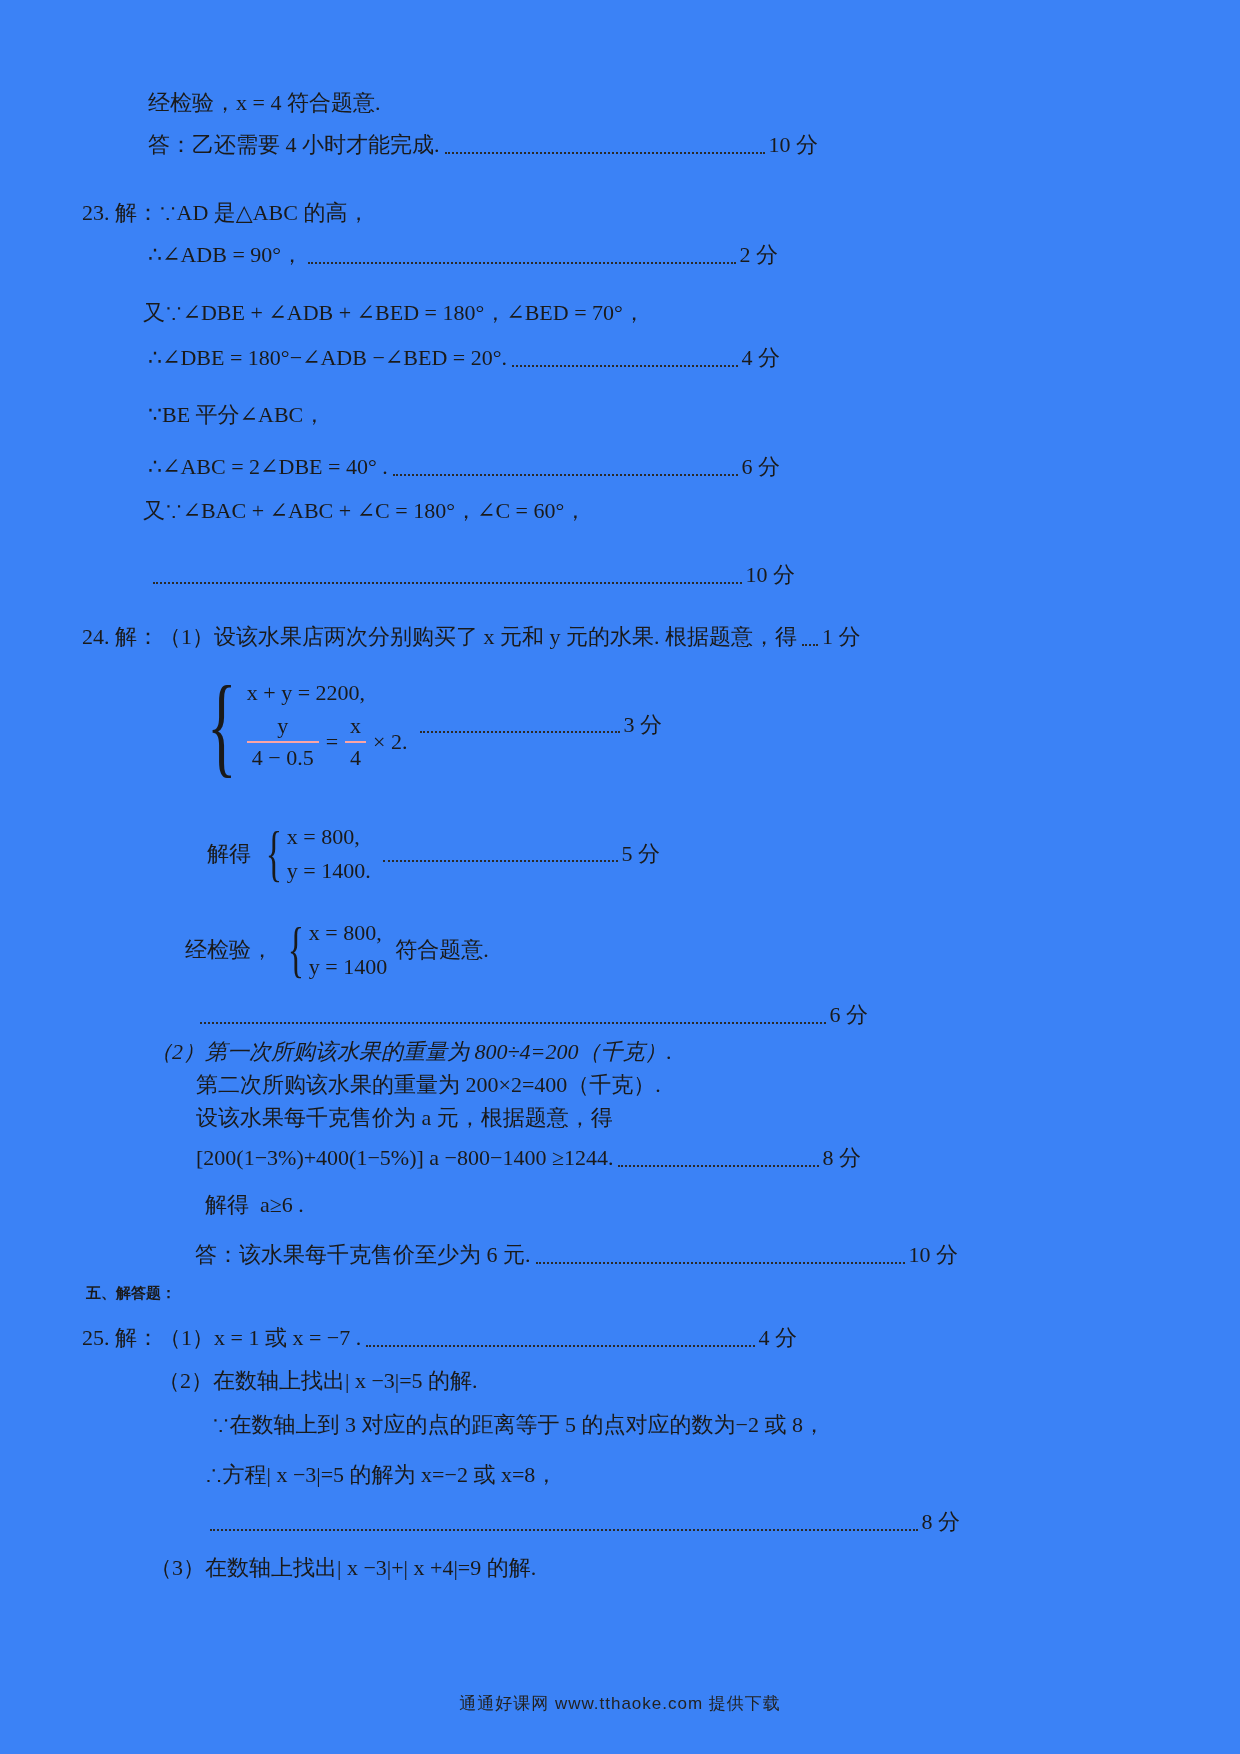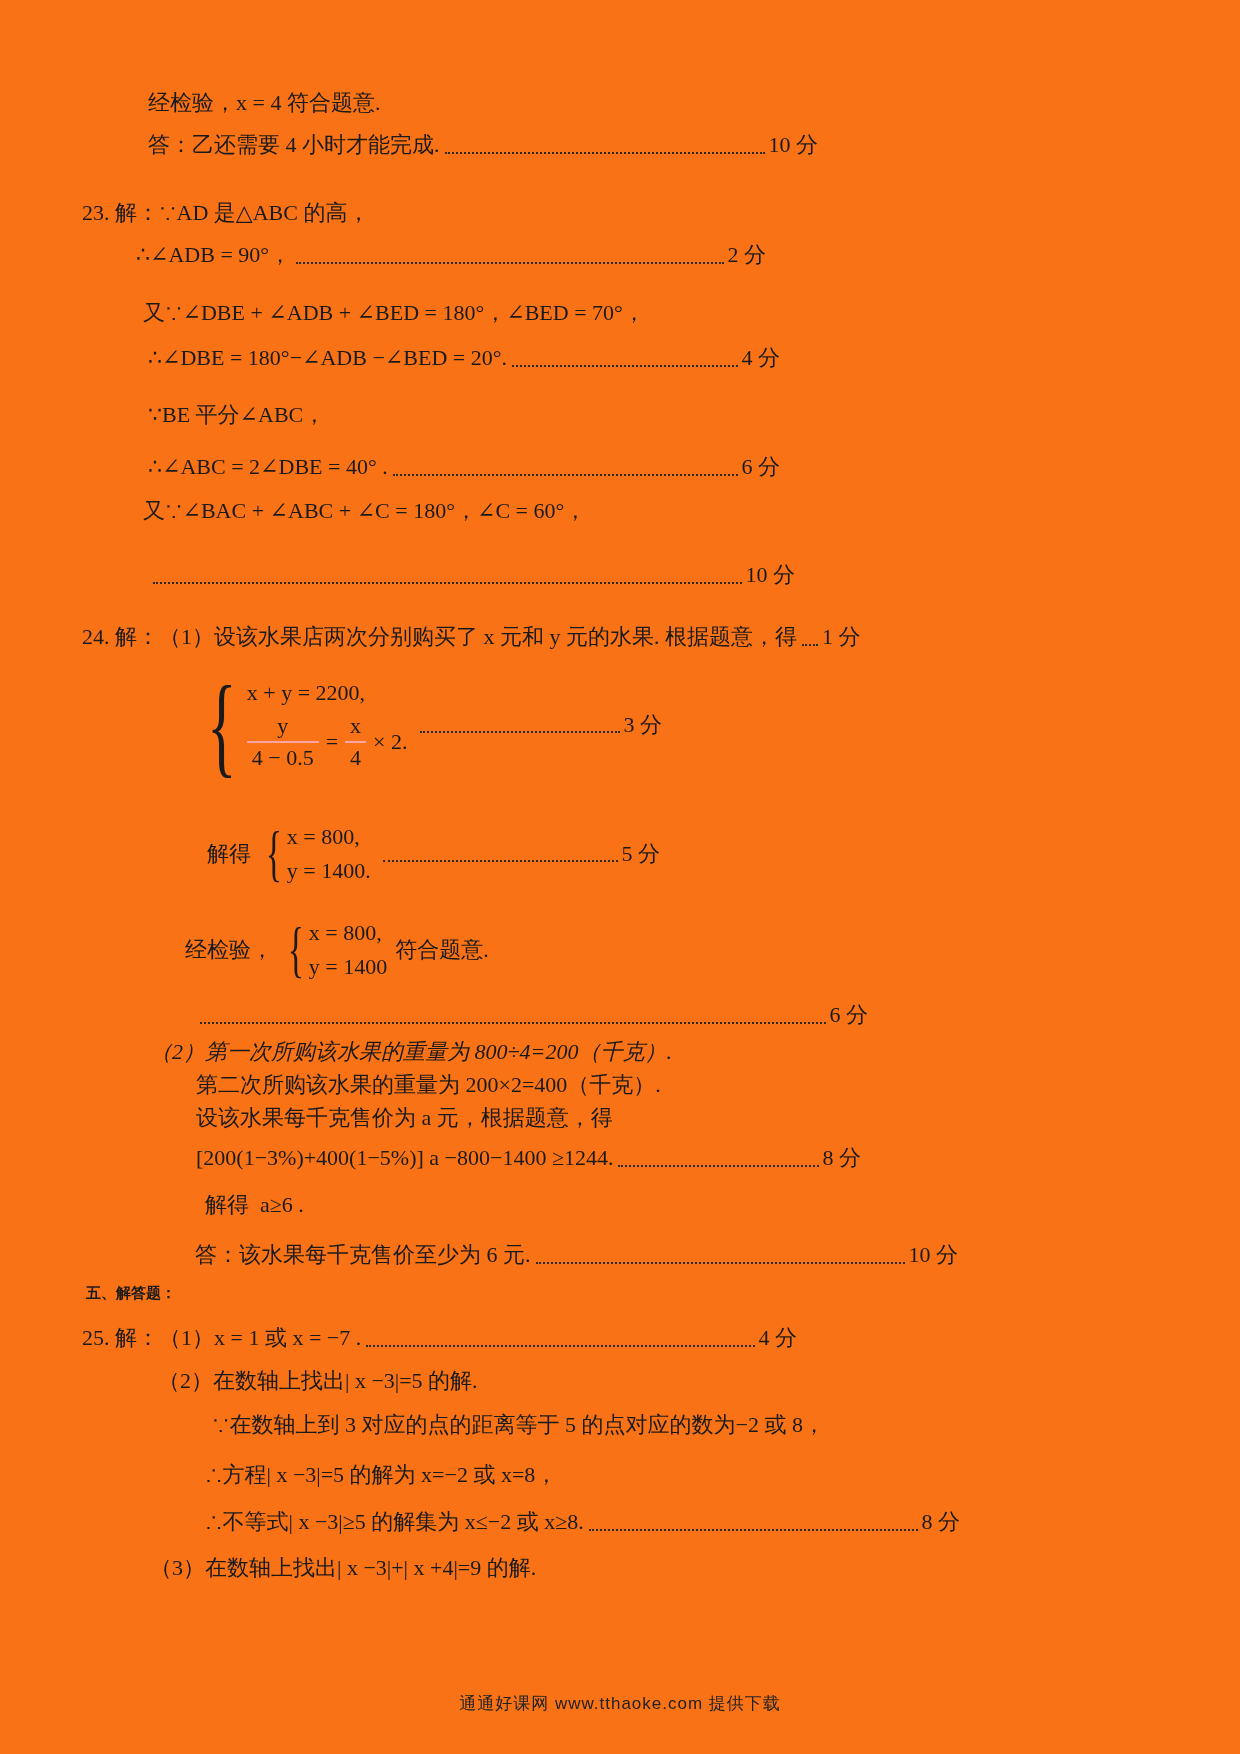--- a/index.html
+++ b/index.html
@@ -1,20 +1,20 @@
 <!DOCTYPE html>
 <html><head>
 <meta charset="utf-8">
 <style>
   html,body{margin:0;padding:0;background:#ffffff;}
   #page{
     position:relative;
     width:1240px;height:1754px;
     margin:0 auto;
-    background:#f97316;
+    background:#3b82f6;
     font-family:"Liberation Serif","DejaVu Serif",serif;
     font-size:22px;
     color:#1a1a1a;
     overflow:hidden;
   }
   .line{
     position:absolute;
     display:flex;
     align-items:baseline;
     white-space:pre;
@@ -57,21 +57,21 @@
   }
 </style>
 </head>
 <body>
 
 <div id="page">
   <div id="lines-root">
       <div class="line" style="left: 148px; top: 88px;"><span class="txt">经检验，x = 4 符合题意.</span></div>
       <div class="line" style="left: 148px; top: 130px; width: 670px;"><span class="txt">答：乙还需要 4 小时才能完成.</span><span class="leader"></span><span class="score">10 分</span></div>
       <div class="line" style="left: 82px; top: 198px;"><span class="txt">23. 解：∵AD 是△ABC 的高，</span></div>
-      <div class="line" style="left: 136px; top: 240px; width: 630px;"><span class="txt">∴∠ADB = 90°，</span><span class="leader"></span><span class="score">2 分</span></div>
+      <div class="line" style="left: 148px; top: 240px; width: 630px;"><span class="txt">∴∠ADB = 90°，</span><span class="leader"></span><span class="score">2 分</span></div>
       <div class="line" style="left: 143px; top: 298px;"><span class="txt">又∵∠DBE + ∠ADB + ∠BED = 180°，∠BED = 70°，</span></div>
       <div class="line" style="left: 148px; top: 343px; width: 632px;"><span class="txt">∴∠DBE = 180°−∠ADB −∠BED = 20°.</span><span class="leader"></span><span class="score">4 分</span></div>
       <div class="line" style="left: 148px; top: 400px;"><span class="txt">∵BE 平分∠ABC，</span></div>
       <div class="line" style="left: 148px; top: 452px; width: 632px;"><span class="txt">∴∠ABC = 2∠DBE = 40° .</span><span class="leader"></span><span class="score">6 分</span></div>
       <div class="line" style="left: 143px; top: 496px;"><span class="txt">又∵∠BAC + ∠ABC + ∠C = 180°，∠C = 60°，</span></div>
       <div class="line" style="left: 148px; top: 560px; width: 647px;"><span class="leader"></span><span class="score">10 分</span></div>
       <div class="line" style="left: 82px; top: 622px; width: 693px;"><span class="txt">24. 解：（1）设该水果店两次分别购买了 x 元和 y 元的水果. 根据题意，得</span><span class="leader"></span><span class="score">1 分</span></div>
       <div class="line system" style="left: 195px; top: 672px; width: 467px;"><span class="brace tall">{</span><span class="sysrows"><span class="sysrow">x + y = 2200,</span><span class="fracrow"><span class="frac"><span class="num">y</span><span class="den">4 − 0.5</span></span><span>=</span><span class="frac"><span class="num">x</span><span class="den">4</span></span><span class="tail">× 2.</span></span></span><span class="leader"></span><span class="score">3 分</span></div>
       <div class="line system" style="left: 207px; top: 822px; width: 453px;"><span class="sys-prefix">解得</span><span class="brace">{</span><span class="sysrows"><span class="sysrow">x = 800,</span><span class="sysrow">y = 1400.</span></span><span class="leader"></span><span class="score">5 分</span></div>
       <div class="line system" style="left: 185px; top: 918px;"><span class="sys-prefix">经检验，</span><span class="brace">{</span><span class="sysrows"><span class="sysrow">x = 800,</span><span class="sysrow">y = 1400</span></span><span class="sys-suffix">符合题意.</span></div>
@@ -80,19 +80,19 @@
       <div class="line" style="left: 196px; top: 1070px;"><span class="txt">第二次所购该水果的重量为 200×2=400（千克）.</span></div>
       <div class="line" style="left: 196px; top: 1103px;"><span class="txt">设该水果每千克售价为 a 元，根据题意，得</span></div>
       <div class="line" style="left: 196px; top: 1143px; width: 665px;"><span class="txt">[200(1−3%)+400(1−5%)] a −800−1400 ≥1244.</span><span class="leader"></span><span class="score">8 分</span></div>
       <div class="line" style="left: 205px; top: 1190px;"><span class="txt">解得  a≥6 .</span></div>
       <div class="line" style="left: 195px; top: 1240px; width: 763px;"><span class="txt">答：该水果每千克售价至少为 6 元.</span><span class="leader"></span><span class="score">10 分</span></div>
       <div class="line bold" style="left: 86px; top: 1283px;"><span class="txt">五、解答题：</span></div>
       <div class="line" style="left: 82px; top: 1323px; width: 715px;"><span class="txt">25. 解：（1）x = 1 或 x = −7 .</span><span class="leader"></span><span class="score">4 分</span></div>
       <div class="line" style="left: 158px; top: 1366px;"><span class="txt">（2）在数轴上找出| x −3|=5 的解.</span></div>
       <div class="line" style="left: 212px; top: 1410px;"><span class="txt">∵在数轴上到 3 对应的点的距离等于 5 的点对应的数为−2 或 8，</span></div>
       <div class="line" style="left: 205px; top: 1460px;"><span class="txt">∴方程| x −3|=5 的解为 x=−2 或 x=8，</span></div>
-      <div class="line" style="left: 205px; top: 1507px; width: 755px;"><span class="txt">∴不等式| x −3|≥5 的解集为 x≤−2 或 x≥8.</span><span class="leader"></span><span class="score">8 分</span></div>
+      <div class="line" style="left: 205px; top: 1507px; width: 755px;"><span class="leader"></span><span class="score">8 分</span></div>
       <div class="line" style="left: 150px; top: 1553px;"><span class="txt">（3）在数轴上找出| x −3|+| x +4|=9 的解.</span></div>
     </div>
   <div id="footer">
     <span>通通好课网  www.tthaoke.com  提供下载</span>
   </div>
 </div>
 
 </body></html>

